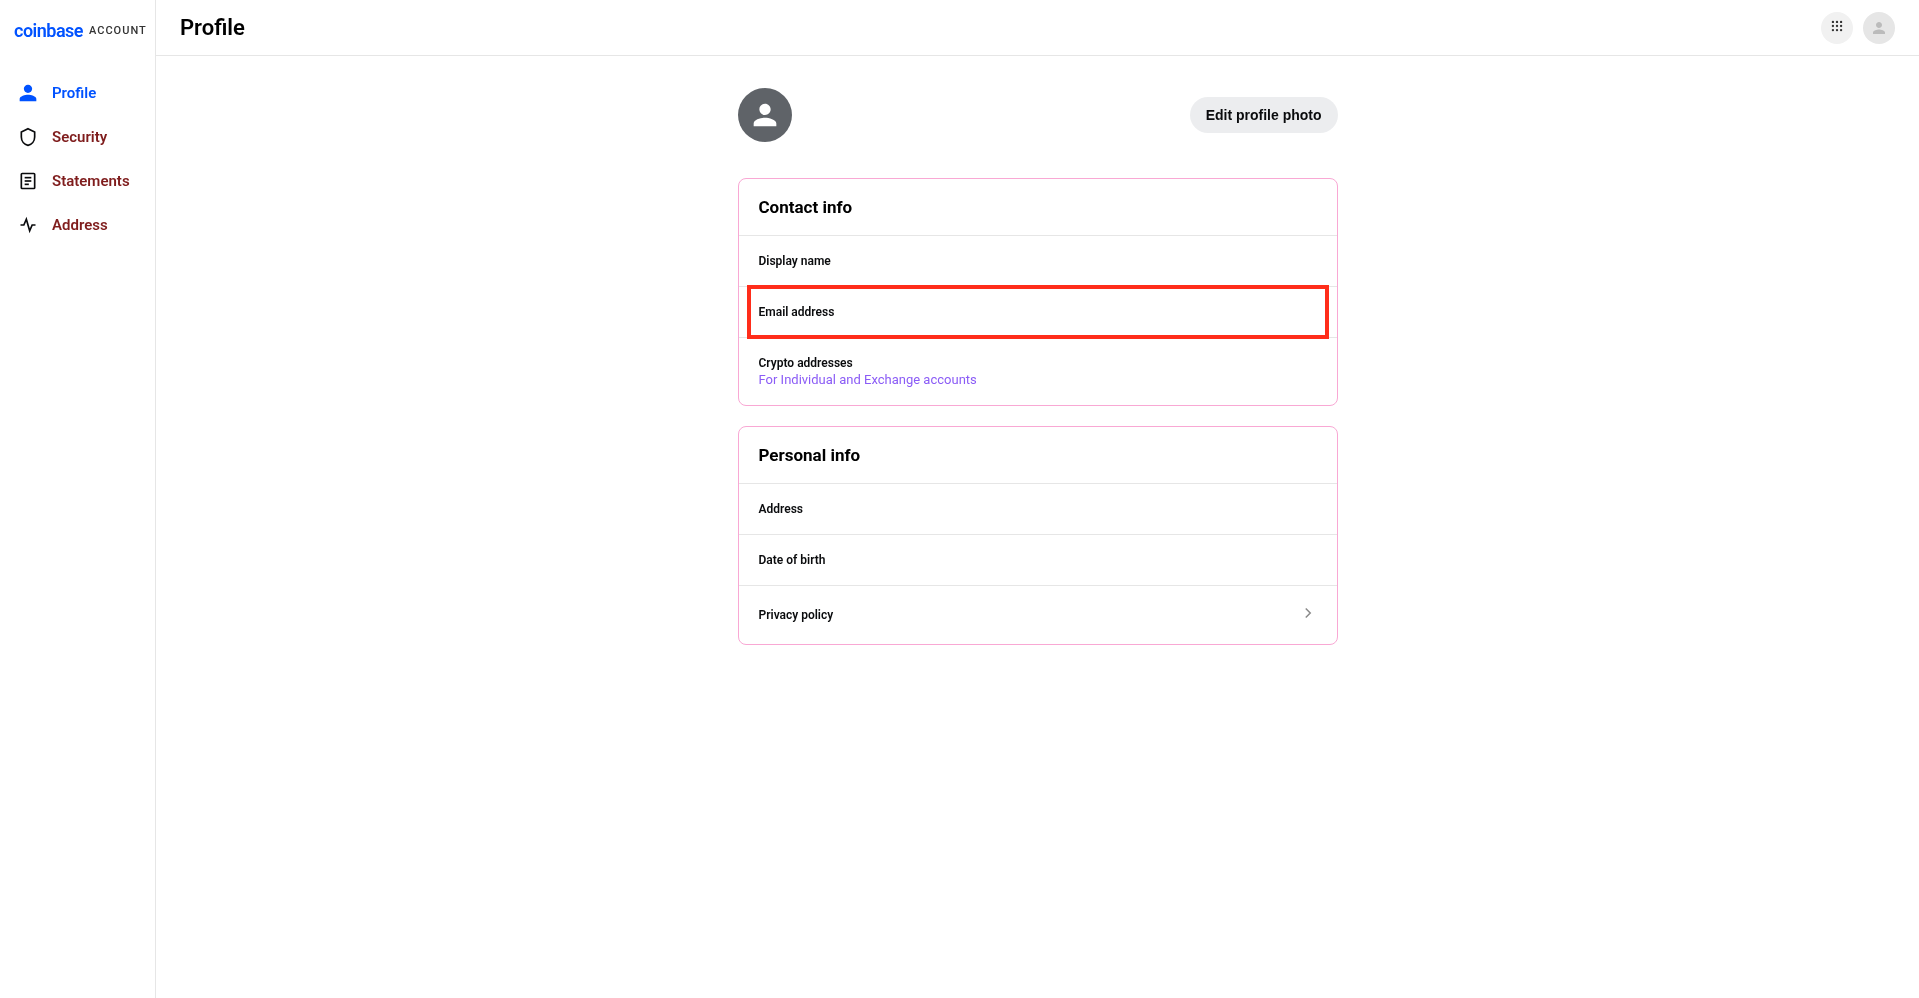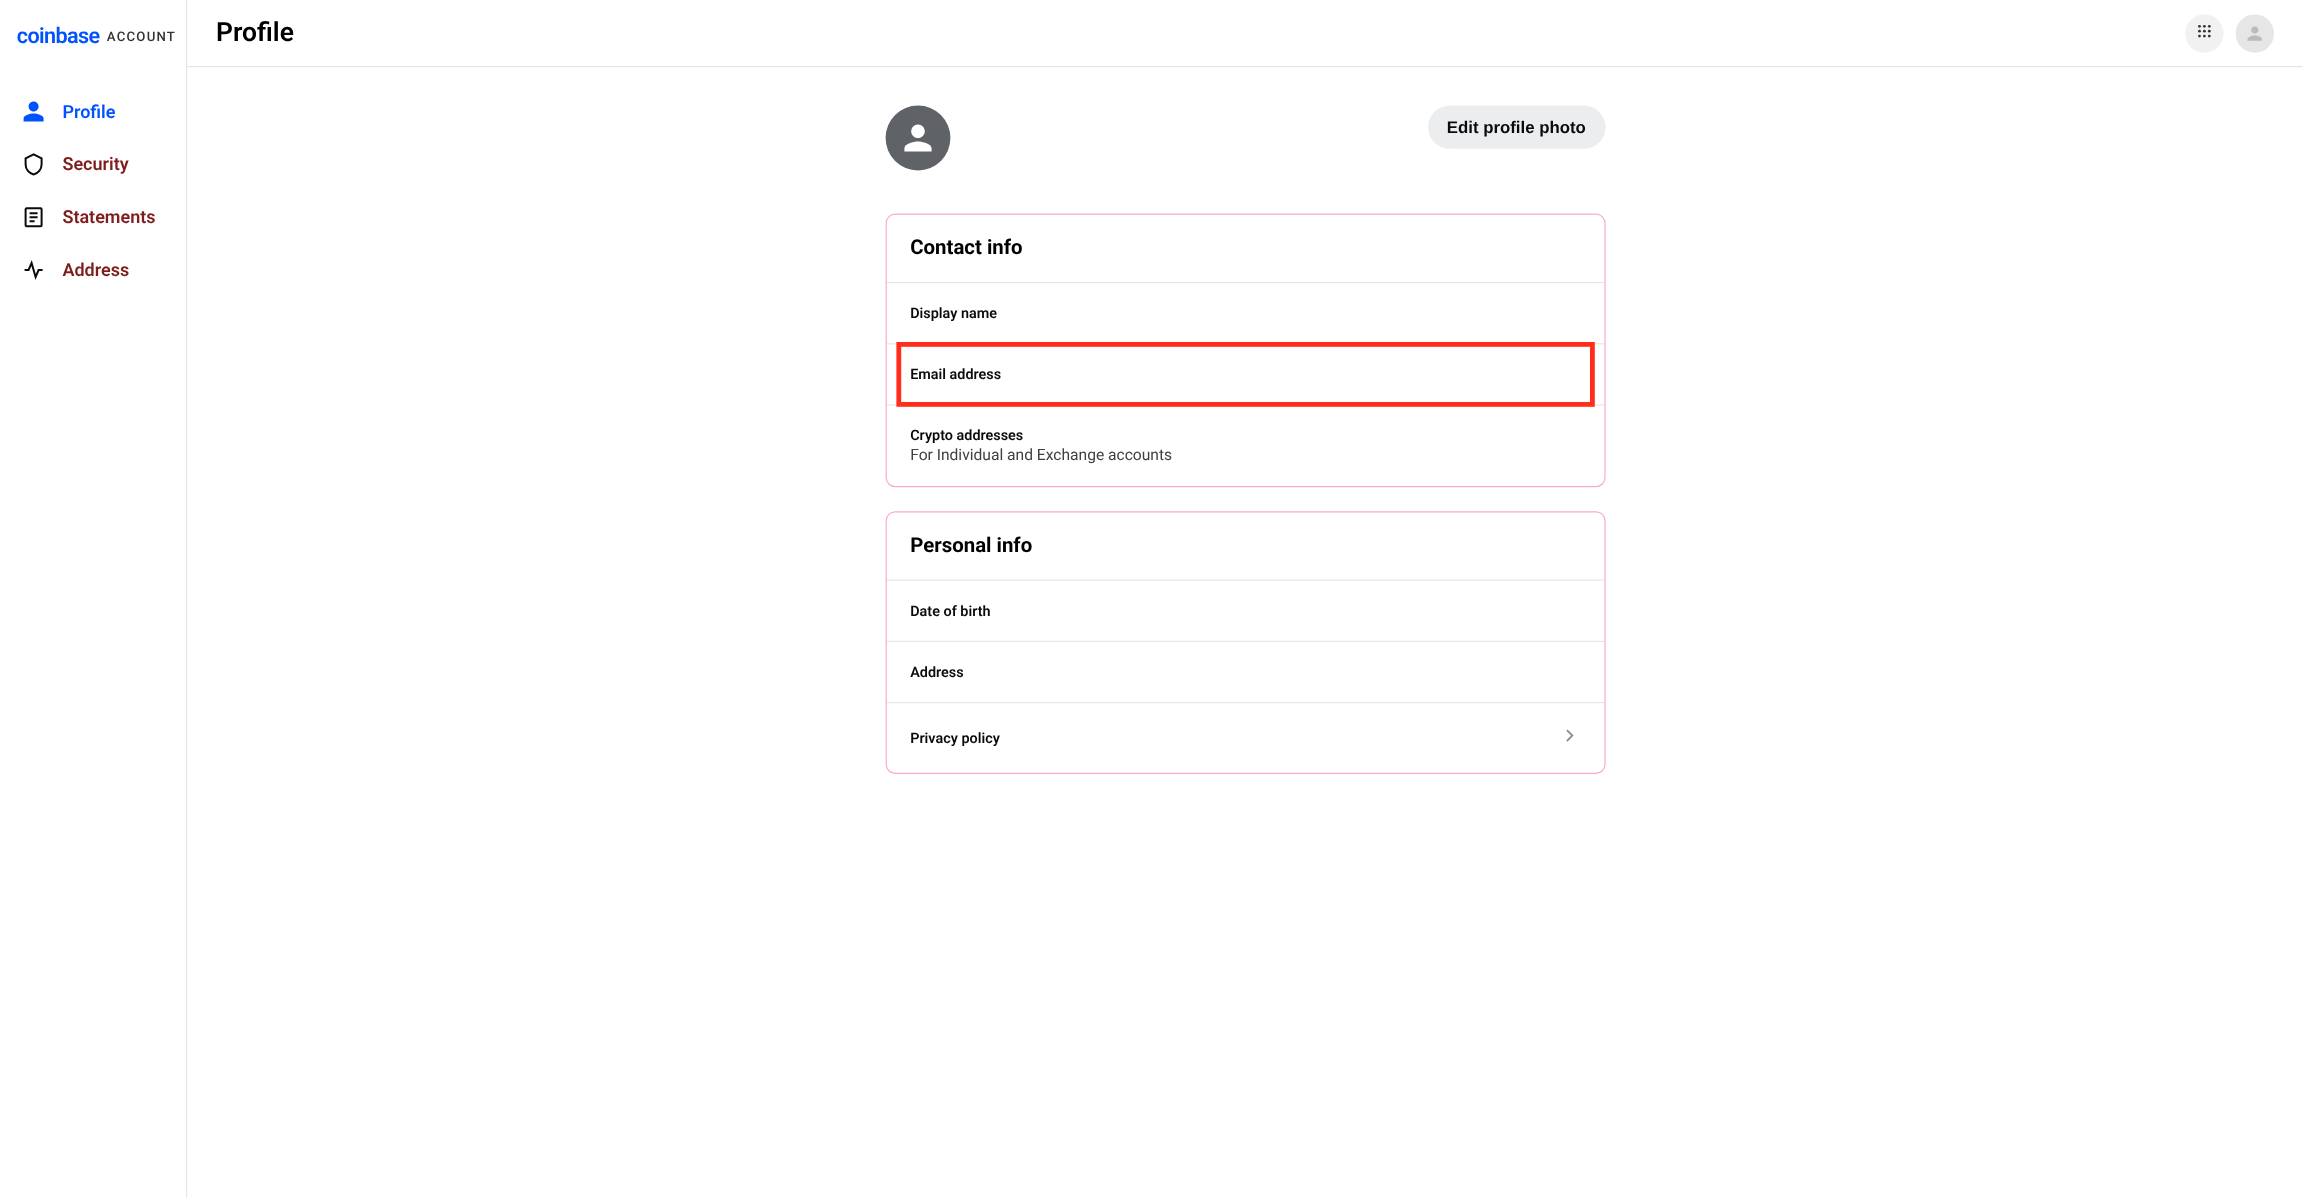--- a/index.html
+++ b/index.html
@@ -111,21 +111,21 @@
       justify-content: center;
       cursor: pointer;
     }
     
     .content {
       width: 600px;
       margin: 32px auto 40px auto;
     }
     .profile-header {
       display: flex;
-      align-items: flex-start;
+      align-items: center;
       justify-content: space-between;
       margin-bottom: 36px;
     }
     .avatar-lg {
       width: 54px;
       height: 54px;
       border-radius: 50%;
       background: #5f6368;
       display: flex;
       align-items: center;
@@ -164,21 +164,21 @@
     .row:last-child {
       border-bottom: none;
     }
     .row-title {
       font-size: 12px;
       font-weight: 600;
       color: #0A0B0D;
     }
     .row-sub {
       font-size: 13px;
-      color: #404040;
+      color: #8b5cf6;
       font-weight: 400;
       margin-top: 2px;
     }
     .row.highlight {
       position: relative;
     }
     .row.highlight::after {
       content: "";
       position: absolute;
       left: 8px;
@@ -297,26 +297,26 @@
             <div class="row-title">Crypto addresses</div>
             <div class="row-sub">For Individual and Exchange accounts</div>
           </div>
         </div>
       </div>
 
       <div class="section">
         <div class="section-header">Personal info</div>
         <div class="row">
           <div>
+            <div class="row-title">Address</div>
+          </div>
+        </div>
+        <div class="row">
+          <div>
             <div class="row-title">Date of birth</div>
-          </div>
-        </div>
-        <div class="row">
-          <div>
-            <div class="row-title">Address</div>
           </div>
         </div>
         <div class="row">
           <div>
             <div class="row-title">Privacy policy</div>
           </div>
           <span class="chevron">
             <svg width="18" height="18" viewBox="0 0 24 24" fill="none" stroke="currentColor" stroke-width="2">
                 <polyline points="9 6 15 12 9 18"></polyline>
               </svg>

